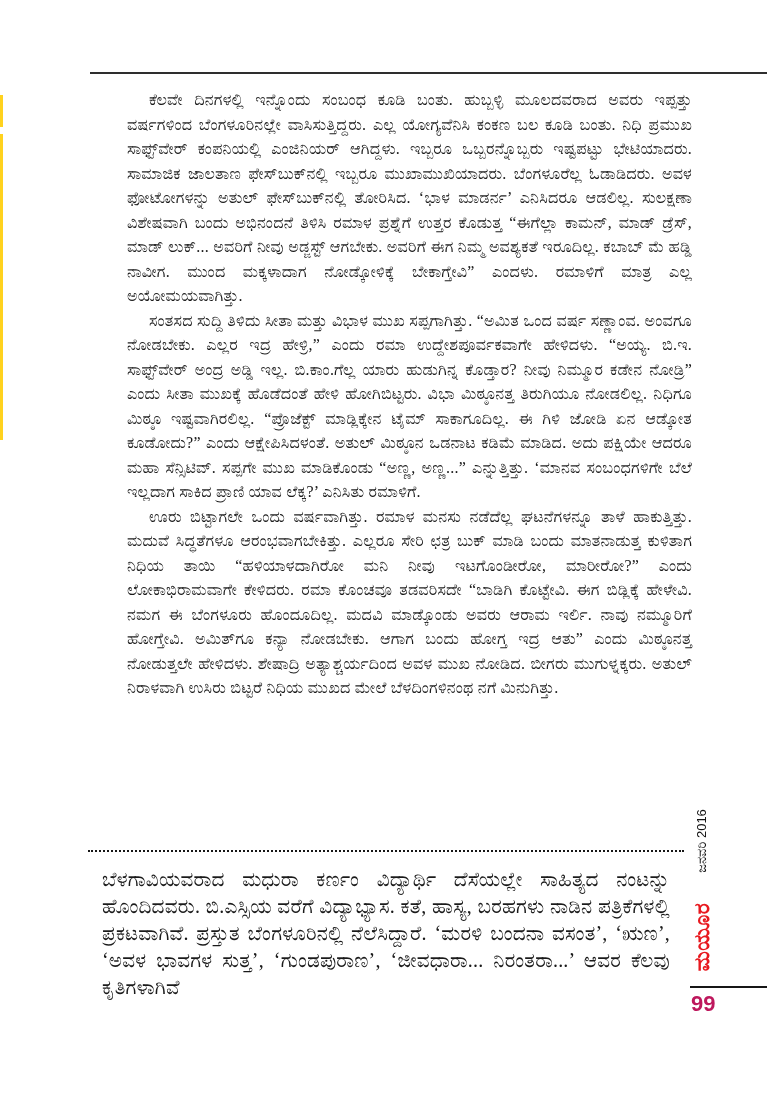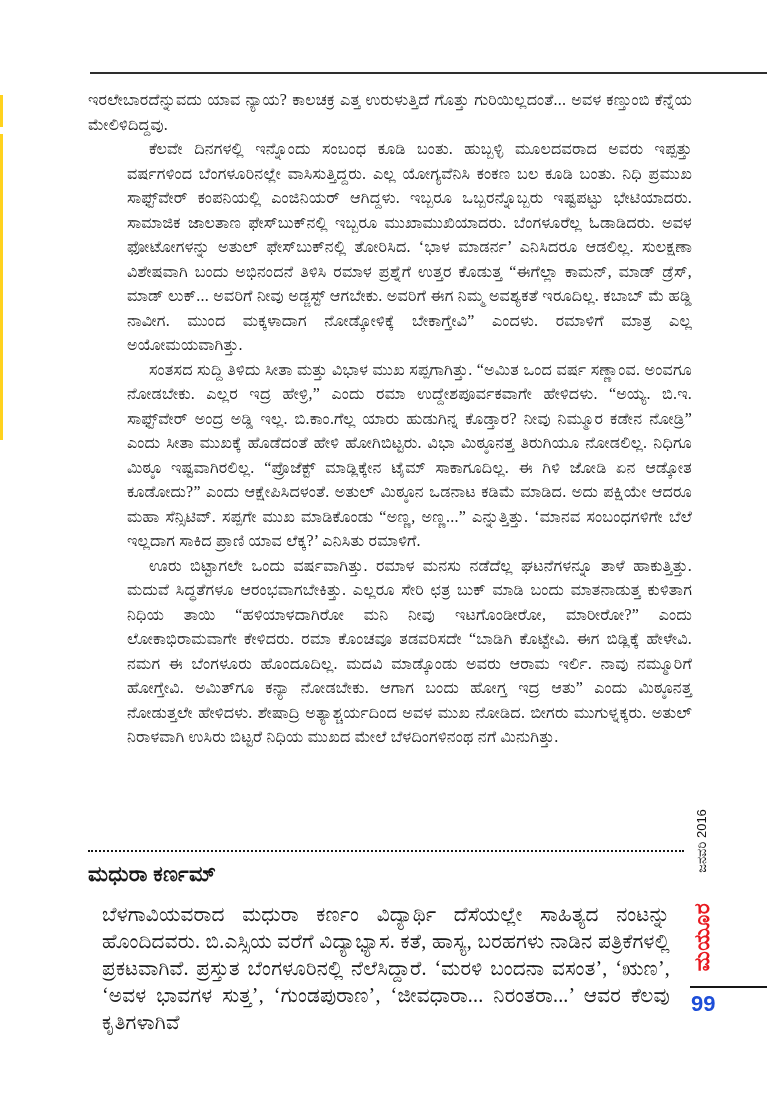--- a/index.html
+++ b/index.html
@@ -107,43 +107,41 @@
     height: 2px;
     background: #161616;
   }
   .page-number {
     position: absolute;
     left: 691px;
     top: 991px;
     font-family: "Liberation Sans", "DejaVu Sans", sans-serif;
     font-size: 22px;
     font-weight: bold;
-    color: #1d4ed8;
+    color: #be185d;
   }
 </style>
 </head>
 <body>
 
 <div class="page">
 
   <div class="edge-strip seg1"></div>
   <div class="edge-strip seg2"></div>
 
   <div class="top-rule"></div>
 
   <div class="story">
-    <p>ಇರಲೇಬಾರದೆನ್ನುವದು ಯಾವ ನ್ಯಾಯ? ಕಾಲಚಕ್ರ ಎತ್ತ ಉರುಳುತ್ತಿದೆ ಗೊತ್ತು ಗುರಿಯಿಲ್ಲದಂತೆ... ಅವಳ ಕಣ್ತುಂಬಿ ಕೆನ್ನೆಯ ಮೇಲಿಳಿದಿದ್ದವು.</p>
     <p class="indent">ಕೆಲವೇ ದಿನಗಳಲ್ಲಿ ಇನ್ನೊಂದು ಸಂಬಂಧ ಕೂಡಿ ಬಂತು. ಹುಬ್ಬಳ್ಳಿ ಮೂಲದವರಾದ ಅವರು ಇಪ್ಪತ್ತು ವರ್ಷಗಳಿಂದ ಬೆಂಗಳೂರಿನಲ್ಲೇ ವಾಸಿಸುತ್ತಿದ್ದರು. ಎಲ್ಲ ಯೋಗ್ಯವೆನಿಸಿ ಕಂಕಣ ಬಲ ಕೂಡಿ ಬಂತು. ನಿಧಿ ಪ್ರಮುಖ ಸಾಫ್ಟ್‌ವೇರ್ ಕಂಪನಿಯಲ್ಲಿ ಎಂಜಿನಿಯರ್ ಆಗಿದ್ದಳು. ಇಬ್ಬರೂ ಒಬ್ಬರನ್ನೊಬ್ಬರು ಇಷ್ಟಪಟ್ಟು ಭೇಟಿಯಾದರು. ಸಾಮಾಜಿಕ ಜಾಲತಾಣ ಫೇಸ್‌ಬುಕ್‌ನಲ್ಲಿ ಇಬ್ಬರೂ ಮುಖಾಮುಖಿಯಾದರು. ಬೆಂಗಳೂರೆಲ್ಲ ಓಡಾಡಿದರು. ಅವಳ ಫೋಟೋಗಳನ್ನು ಅತುಲ್ ಫೇಸ್‌ಬುಕ್‌ನಲ್ಲಿ ತೋರಿಸಿದ. ‘ಭಾಳ ಮಾಡರ್ನ’ ಎನಿಸಿದರೂ ಆಡಲಿಲ್ಲ. ಸುಲಕ್ಷಣಾ ವಿಶೇಷವಾಗಿ ಬಂದು ಅಭಿನಂದನೆ ತಿಳಿಸಿ ರಮಾಳ ಪ್ರಶ್ನೆಗೆ ಉತ್ತರ ಕೊಡುತ್ತ “ಈಗೆಲ್ಲಾ ಕಾಮನ್, ಮಾಡ್ ಡ್ರೆಸ್, ಮಾಡ್ ಲುಕ್... ಅವರಿಗೆ ನೀವು ಅಡ್ಜಸ್ಟ್ ಆಗಬೇಕು. ಅವರಿಗೆ ಈಗ ನಿಮ್ಮ ಅವಶ್ಯಕತೆ ಇರೂದಿಲ್ಲ. ಕಬಾಬ್ ಮೆ ಹಡ್ಡಿ ನಾವೀಗ. ಮುಂದ ಮಕ್ಕಳಾದಾಗ ನೋಡ್ಕೋಳಿಕ್ಕೆ ಬೇಕಾಗ್ತೇವಿ” ಎಂದಳು. ರಮಾಳಿಗೆ ಮಾತ್ರ ಎಲ್ಲ ಅಯೋಮಯವಾಗಿತ್ತು.</p>
     <p class="indent">ಸಂತಸದ ಸುದ್ದಿ ತಿಳಿದು ಸೀತಾ ಮತ್ತು ವಿಭಾಳ ಮುಖ ಸಪ್ಪಗಾಗಿತ್ತು. “ಅಮಿತ ಒಂದ ವರ್ಷ ಸಣ್ಣಾಂವ. ಅಂವಗೂ ನೋಡಬೇಕು. ಎಲ್ಲರ ಇದ್ರ ಹೇಳ್ರಿ,” ಎಂದು ರಮಾ ಉದ್ದೇಶಪೂರ್ವಕವಾಗೇ ಹೇಳಿದಳು. “ಅಯ್ಯ. ಬಿ.ಇ. ಸಾಫ್ಟ್‌ವೇರ್ ಅಂದ್ರ ಅಡ್ಡಿ ಇಲ್ಲ. ಬಿ.ಕಾಂ.ಗೆಲ್ಲ ಯಾರು ಹುಡುಗಿನ್ನ ಕೊಡ್ತಾರ? ನೀವು ನಿಮ್ಮೂರ ಕಡೇನ ನೋಡ್ರಿ” ಎಂದು ಸೀತಾ ಮುಖಕ್ಕೆ ಹೊಡೆದಂತೆ ಹೇಳಿ ಹೋಗಿಬಿಟ್ಟರು. ವಿಭಾ ಮಿಠ್ಠೂನತ್ತ ತಿರುಗಿಯೂ ನೋಡಲಿಲ್ಲ. ನಿಧಿಗೂ ಮಿಠ್ಠೂ ಇಷ್ಟವಾಗಿರಲಿಲ್ಲ. “ಪ್ರೊಜೆಕ್ಟ್ ಮಾಡ್ಲಿಕ್ಕೇನ ಟೈಮ್ ಸಾಕಾಗೂದಿಲ್ಲ. ಈ ಗಿಳಿ ಜೋಡಿ ಏನ ಆಡ್ಕೋತ ಕೂಡೋದು?” ಎಂದು ಆಕ್ಷೇಪಿಸಿದಳಂತೆ. ಅತುಲ್ ಮಿಠ್ಠೂನ ಒಡನಾಟ ಕಡಿಮೆ ಮಾಡಿದ. ಅದು ಪಕ್ಷಿಯೇ ಆದರೂ ಮಹಾ ಸೆನ್ಸಿಟಿವ್. ಸಪ್ಪಗೇ ಮುಖ ಮಾಡಿಕೊಂಡು “ಅಣ್ಣ, ಅಣ್ಣ...” ಎನ್ನುತ್ತಿತ್ತು. ‘ಮಾನವ ಸಂಬಂಧಗಳಿಗೇ ಬೆಲೆ ಇಲ್ಲದಾಗ ಸಾಕಿದ ಪ್ರಾಣಿ ಯಾವ ಲೆಕ್ಕ?’ ಎನಿಸಿತು ರಮಾಳಿಗೆ.</p>
     <p class="indent">ಊರು ಬಿಟ್ಟಾಗಲೇ ಒಂದು ವರ್ಷವಾಗಿತ್ತು. ರಮಾಳ ಮನಸು ನಡೆದೆಲ್ಲ ಘಟನೆಗಳನ್ನೂ ತಾಳೆ ಹಾಕುತ್ತಿತ್ತು. ಮದುವೆ ಸಿದ್ಧತೆಗಳೂ ಆರಂಭವಾಗಬೇಕಿತ್ತು. ಎಲ್ಲರೂ ಸೇರಿ ಛತ್ರ ಬುಕ್ ಮಾಡಿ ಬಂದು ಮಾತನಾಡುತ್ತ ಕುಳಿತಾಗ ನಿಧಿಯ ತಾಯಿ “ಹಳಿಯಾಳದಾಗಿರೋ ಮನಿ ನೀವು ಇಟಗೊಂಡೀರೋ, ಮಾರೀರೋ?” ಎಂದು ಲೋಕಾಭಿರಾಮವಾಗೇ ಕೇಳಿದರು. ರಮಾ ಕೊಂಚವೂ ತಡವರಿಸದೇ “ಬಾಡಿಗಿ ಕೊಟ್ಟೇವಿ. ಈಗ ಬಿಡ್ಲಿಕ್ಕೆ ಹೇಳೇವಿ. ನಮಗ ಈ ಬೆಂಗಳೂರು ಹೊಂದೂದಿಲ್ಲ. ಮದವಿ ಮಾಡ್ಕೊಂಡು ಅವರು ಆರಾಮ ಇರ್ಲಿ. ನಾವು ನಮ್ಮೂರಿಗೆ ಹೋಗ್ತೇವಿ. ಅಮಿತ್‌ಗೂ ಕನ್ಯಾ ನೋಡಬೇಕು. ಆಗಾಗ ಬಂದು ಹೋಗ್ತ ಇದ್ರ ಆತು” ಎಂದು ಮಿಠ್ಠೂನತ್ತ ನೋಡುತ್ತಲೇ ಹೇಳಿದಳು. ಶೇಷಾದ್ರಿ ಅತ್ಯಾಶ್ಚರ್ಯದಿಂದ ಅವಳ ಮುಖ ನೋಡಿದ. ಬೀಗರು ಮುಗುಳ್ನಕ್ಕರು. ಅತುಲ್ ನಿರಾಳವಾಗಿ ಉಸಿರು ಬಿಟ್ಟರೆ ನಿಧಿಯ ಮುಖದ ಮೇಲೆ ಬೆಳದಿಂಗಳಿನಂಥ ನಗೆ ಮಿನುಗಿತ್ತು.</p>
   </div>
 
   <div class="author-block">
     <hr class="author-separator">
-    <h2 class="author-name">ಮಧುರಾ ಕರ್ಣಮ್</h2>
     <p class="author-bio">ಬೆಳಗಾವಿಯವರಾದ ಮಧುರಾ ಕರ್ಣಂ ವಿದ್ಯಾರ್ಥಿ ದೆಸೆಯಲ್ಲೇ ಸಾಹಿತ್ಯದ ನಂಟನ್ನು ಹೊಂದಿದವರು. ಬಿ.ಎಸ್ಸಿಯ ವರೆಗೆ ವಿದ್ಯಾಭ್ಯಾಸ. ಕತೆ, ಹಾಸ್ಯ, ಬರಹಗಳು ನಾಡಿನ ಪತ್ರಿಕೆಗಳಲ್ಲಿ ಪ್ರಕಟವಾಗಿವೆ. ಪ್ರಸ್ತುತ ಬೆಂಗಳೂರಿನಲ್ಲಿ ನೆಲೆಸಿದ್ದಾರೆ. ‘ಮರಳಿ ಬಂದನಾ ವಸಂತ’, ‘ಋಣ’, ‘ಅವಳ ಭಾವಗಳ ಸುತ್ತ’, ‘ಗುಂಡಪುರಾಣ’, ‘ಜೀವಧಾರಾ... ನಿರಂತರಾ...’ ಆವರ ಕೆಲವು ಕೃತಿಗಳಾಗಿವೆ</p>
   </div>
 
   <div class="issue-date">ಜನವರಿ 2016</div>
 
   <div class="magazine-logo">ಮಯೂರ</div>
 
   <div class="footer-rule"></div>
 
   <div class="page-number">99</div>

